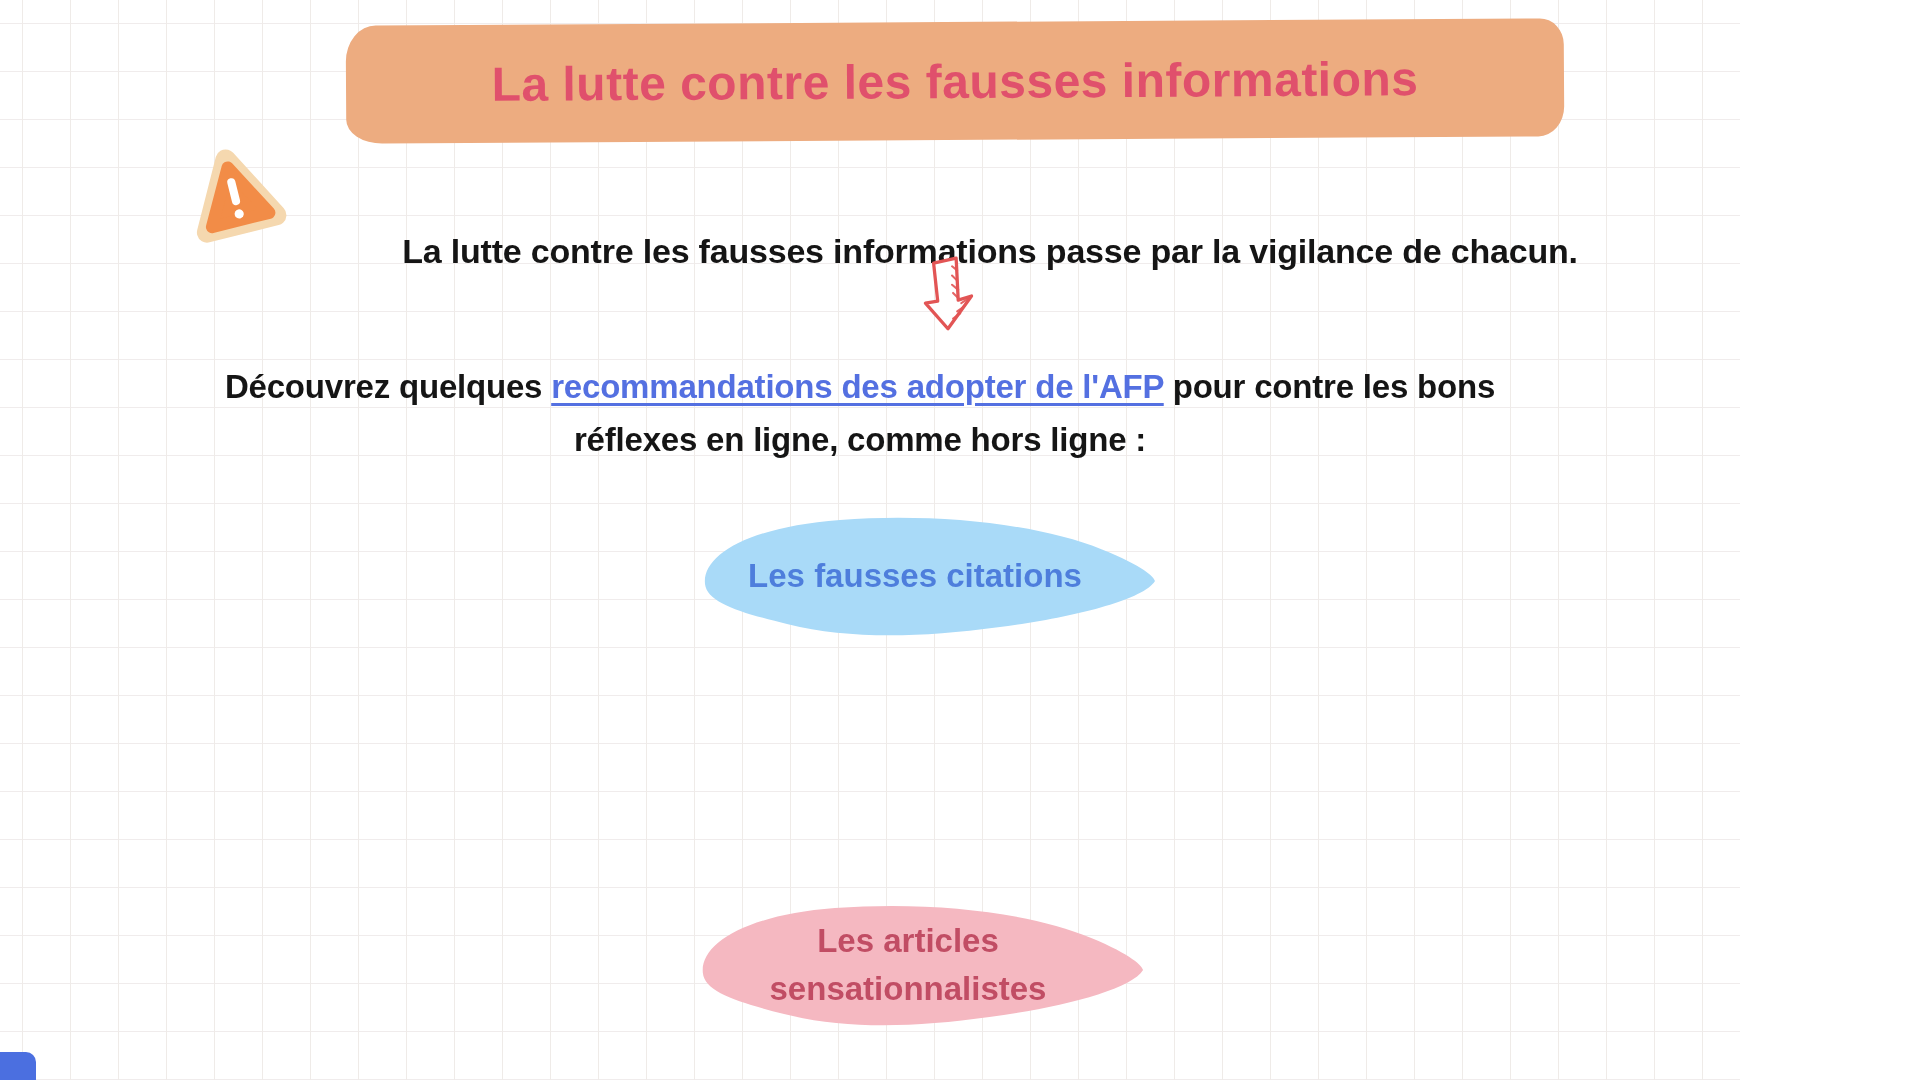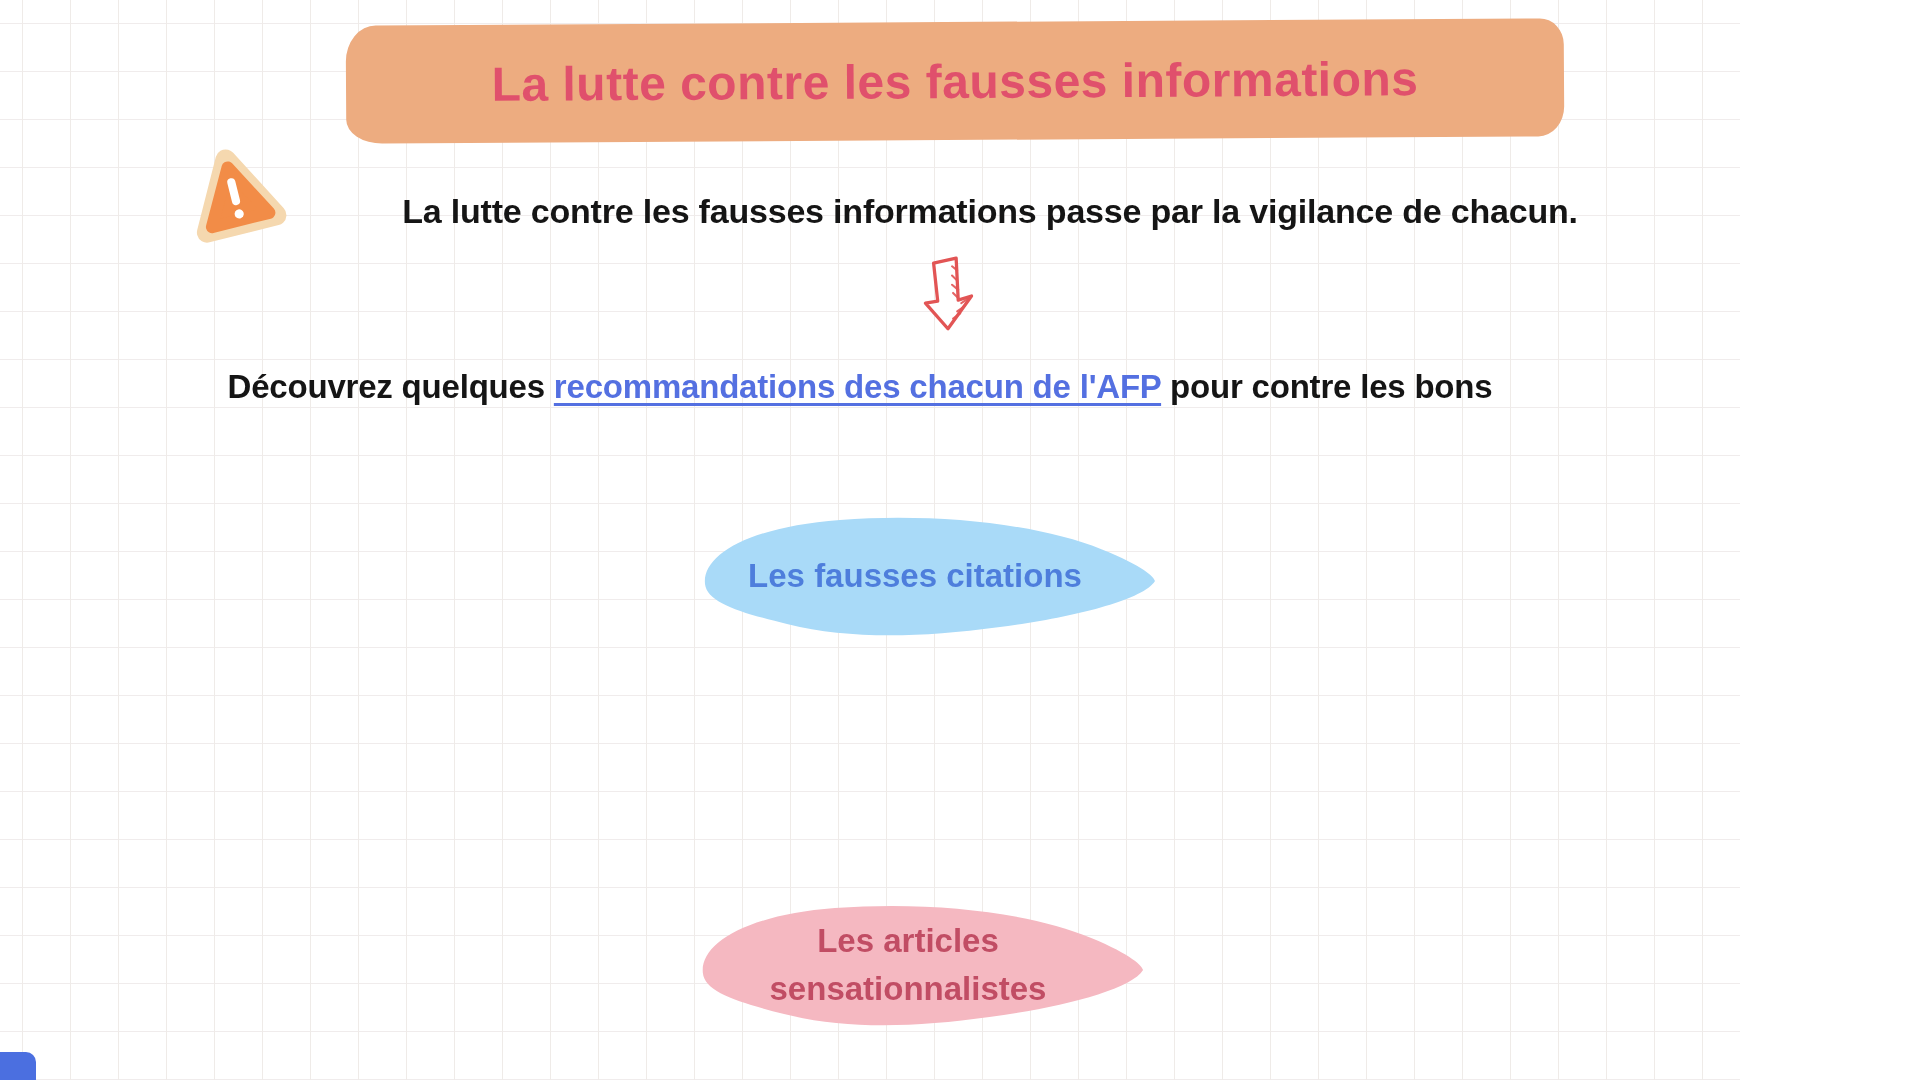--- a/index.html
+++ b/index.html
@@ -125,41 +125,42 @@
     <svg viewBox="0 0 110 110" width="112" height="112">
       <g transform="rotate(-14 55 60)">
         <path d="M55 18 L90 83 L20 83 Z" stroke-width="20" stroke-linejoin="round" fill="#F5D8AF" style="stroke: rgb(245, 216, 175);"></path>
         <path d="M55 26 L84 79 L26 79 Z" stroke-width="12" stroke-linejoin="round" fill="#F28C47" style="stroke: rgb(242, 140, 71);"></path>
         <rect x="51" y="37" width="8" height="27" rx="4" fill="#ffffff"></rect>
         <circle cx="55" cy="73" r="4.5" fill="#ffffff"></circle>
       </g>
     </svg>
   </div>
 
-  <p class="intro" style="color: rgb(21, 21, 21);">La lutte contre les fausses informations passe par la vigilance de chacun.</p>
+  <p class="intro" style="color: rgb(21, 21, 21); margin-top: 40px;">La lutte contre les fausses informations passe par la vigilance de chacun.</p>
 
   <div class="arrow-wrap">
     <svg viewBox="0 0 66 82" width="68" height="84">
       <g fill="none" stroke-linejoin="round" stroke-linecap="round" style="stroke: rgb(226, 85, 85);">
         <path d="M17 9 L39 4 L41 45 L54 41 L31 73 L9 48 L21 46 Z" stroke-width="3.2" fill="#ffffff"></path>
         <g stroke-width="2" opacity="0.9">
           <path d="M35 12 L40 16"></path>
           <path d="M35 21 L40 26"></path>
           <path d="M35 30 L41 35"></path>
           <path d="M36 38 L41 43"></path>
           <path d="M44 48 L50 44"></path>
           <path d="M40 56 L47 51"></path>
           <path d="M36 63 L43 58"></path>
         </g>
       </g>
     </svg>
   </div>
 
   <p class="instruction" style="color: rgb(21, 21, 21);">
-    <span>Découvrez quelques </span><a style="color: rgb(84, 112, 225);">recommandations des chacun de l'AFP</a><span> pour contre les bons</span><br>
+    <span>Découvrez quelques </span><a style="color: rgb(84, 112, 225);">recommandations des adopter de l'AFP</a><span> pour contre les bons</span><br>
+    <span>réflexes en ligne, comme hors ligne :</span>
   </p>
 
   <div class="topic topic-1">
     <svg class="blob" viewBox="0 0 460 130" preserveAspectRatio="none">
       <path d="M7 73 C4 44 50 15 142 8 C240 1 340 12 404 38 C446 55 456 66 457 70 C445 90 370 108 300 117 C220 128 150 129 90 114 C42 102 9 92 7 73 Z" fill="#A9DAF8"></path>
     </svg>
     <div class="label" style="color: rgb(78, 126, 220);">
       <span>Les fausses citations</span>
     </div>
   </div>

